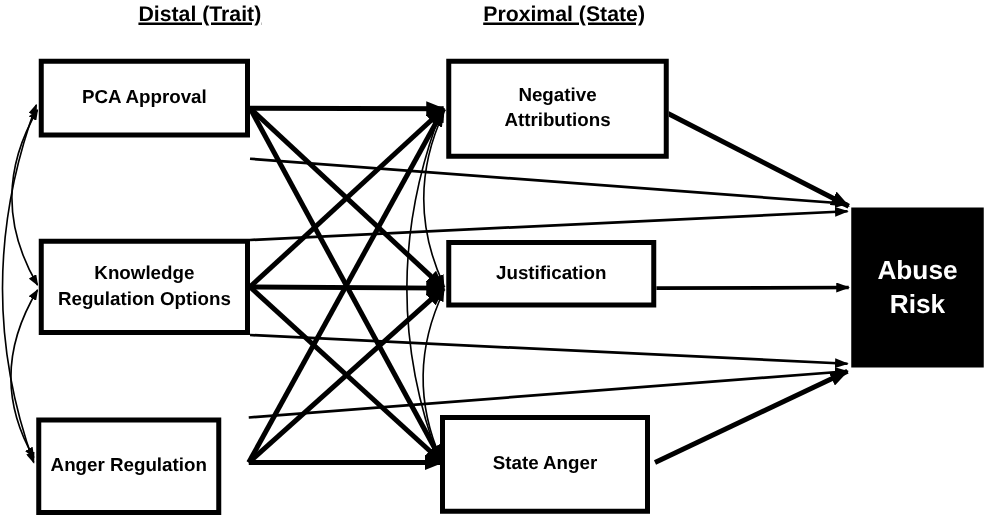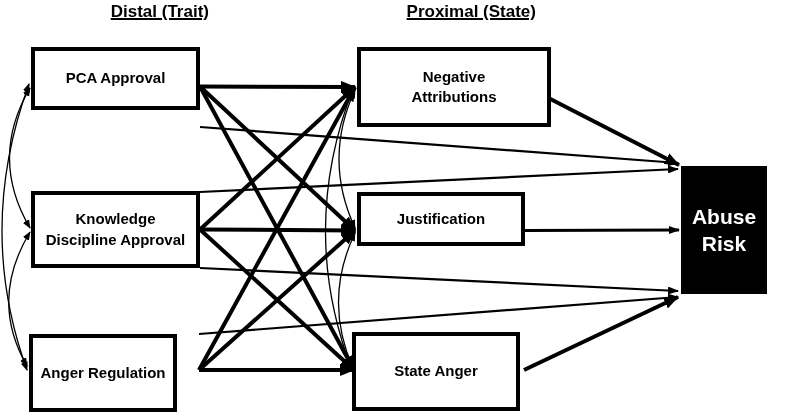--- a/index.html
+++ b/index.html
@@ -3,31 +3,31 @@
 <meta charset="utf-8">
 <style>
   html,body{margin:0;padding:0;background:#ffffff;}
   body{width:793px;height:416px;position:relative;overflow:hidden;
        font-family:"Liberation Sans","DejaVu Sans",sans-serif;}
   #stage{position:absolute;left:0;top:0;width:793px;height:416px;}
   #arrows{position:absolute;left:0;top:0;width:793px;height:416px;}
   .col-header{position:absolute;top:2px;text-align:right;font-size:17px;font-weight:bold;
               color:#000;text-decoration:underline;text-decoration-thickness:2px;}
   #hdr-distal{left:24px;width:185px;}
-  #hdr-proximal{left:356px;width:180px;}
+  #hdr-proximal{left:336px;width:180px;}
   .node{position:absolute;box-sizing:border-box;background:#ffffff;border:4px solid #000000;
         display:flex;align-items:center;justify-content:center;text-align:center;}
   .box-label{font-size:15px;font-weight:bold;color:#000;line-height:1.35;white-space:pre-line;}
   #node-pca{left:31px;top:31px;width:169px;height:63px;margin-top:16px;}
   #node-knowledge{left:31px;top:191px;width:169px;height:77px;}
   #node-anger{left:29px;top:334px;width:148px;height:78px;}
-  #node-negative{left:357px;top:47px;width:194px;height:80px;}
+  #node-negative{left:357px;top:47px;width:178px;height:80px;}
   #node-justification{left:357px;top:192px;width:168px;height:54px;}
   #node-state-anger{left:352px;top:332px;width:168px;height:79px;}
-  #node-abuse{left:681px;top:166px;width:86px;height:128px;background:#000000;border:none;}
+  #node-abuse{left:681px;top:166px;width:106px;height:128px;background:#000000;border:none;}
   #node-abuse .box-label{color:#ffffff;font-size:21px;line-height:1.3;}
 </style>
 </head>
 <body>
 
 <div id="stage">
 
   <svg id="arrows" viewBox="0 0 793 416" xmlns="http://www.w3.org/2000/svg">
     <defs>
       <marker id="ah-big" markerUnits="userSpaceOnUse" markerWidth="15" markerHeight="12" refX="14" refY="6" orient="auto-start-reverse">
@@ -67,21 +67,21 @@
   </svg>
 
   <div class="col-header" id="hdr-distal">Distal (Trait)</div>
   <div class="col-header" id="hdr-proximal">Proximal (State)</div>
 
   <div class="node" id="node-pca">
     <span class="box-label">PCA Approval</span>
   </div>
   <div class="node" id="node-knowledge">
     <span class="box-label">Knowledge
-Discipline Approval</span>
+Regulation Options</span>
   </div>
   <div class="node" id="node-anger">
     <span class="box-label">Anger Regulation</span>
   </div>
   <div class="node" id="node-negative">
     <span class="box-label">Negative
 Attributions</span>
   </div>
   <div class="node" id="node-justification">
     <span class="box-label">Justification</span>

